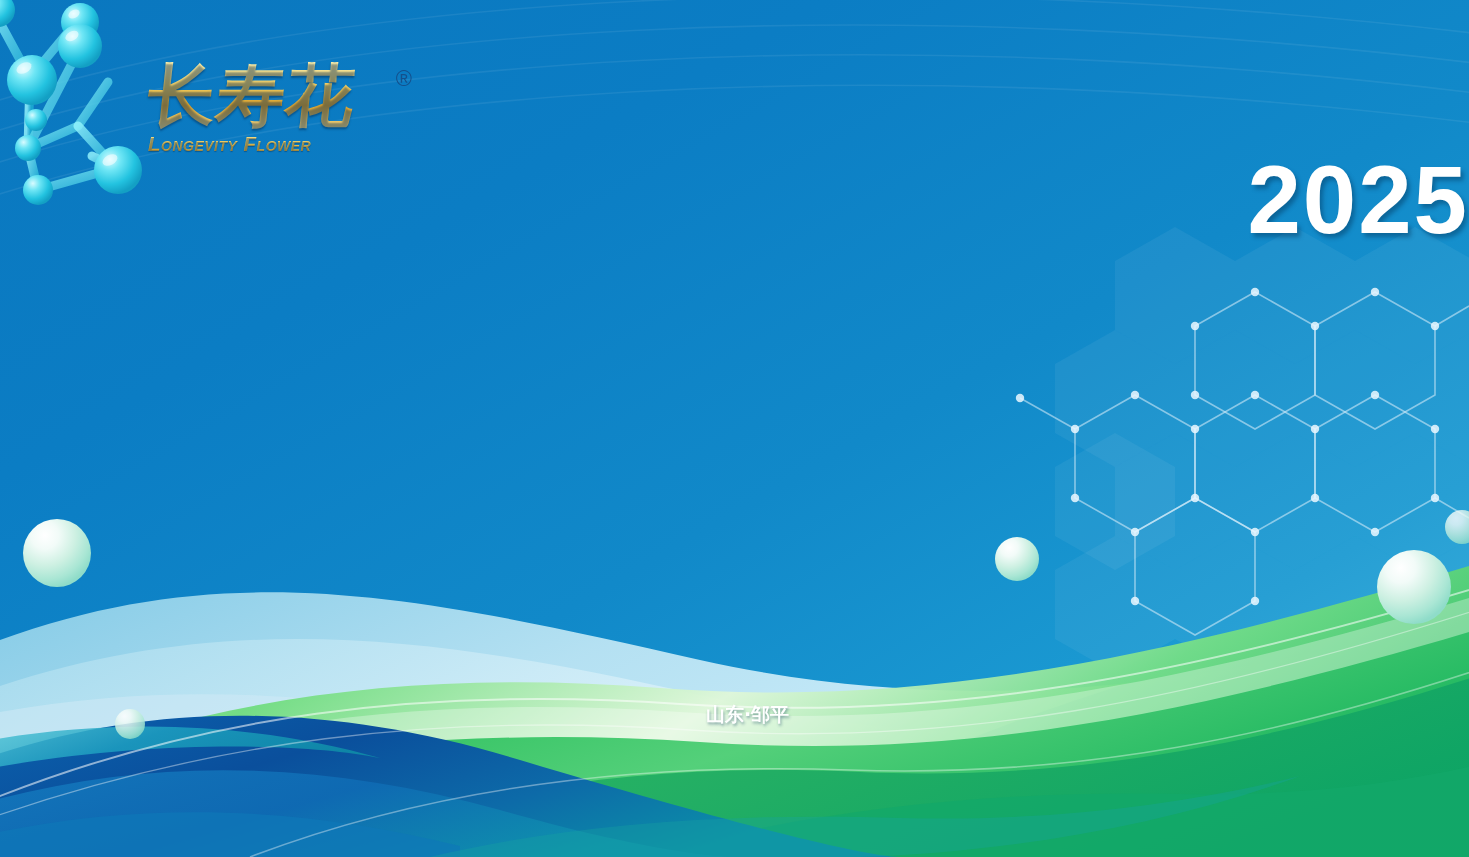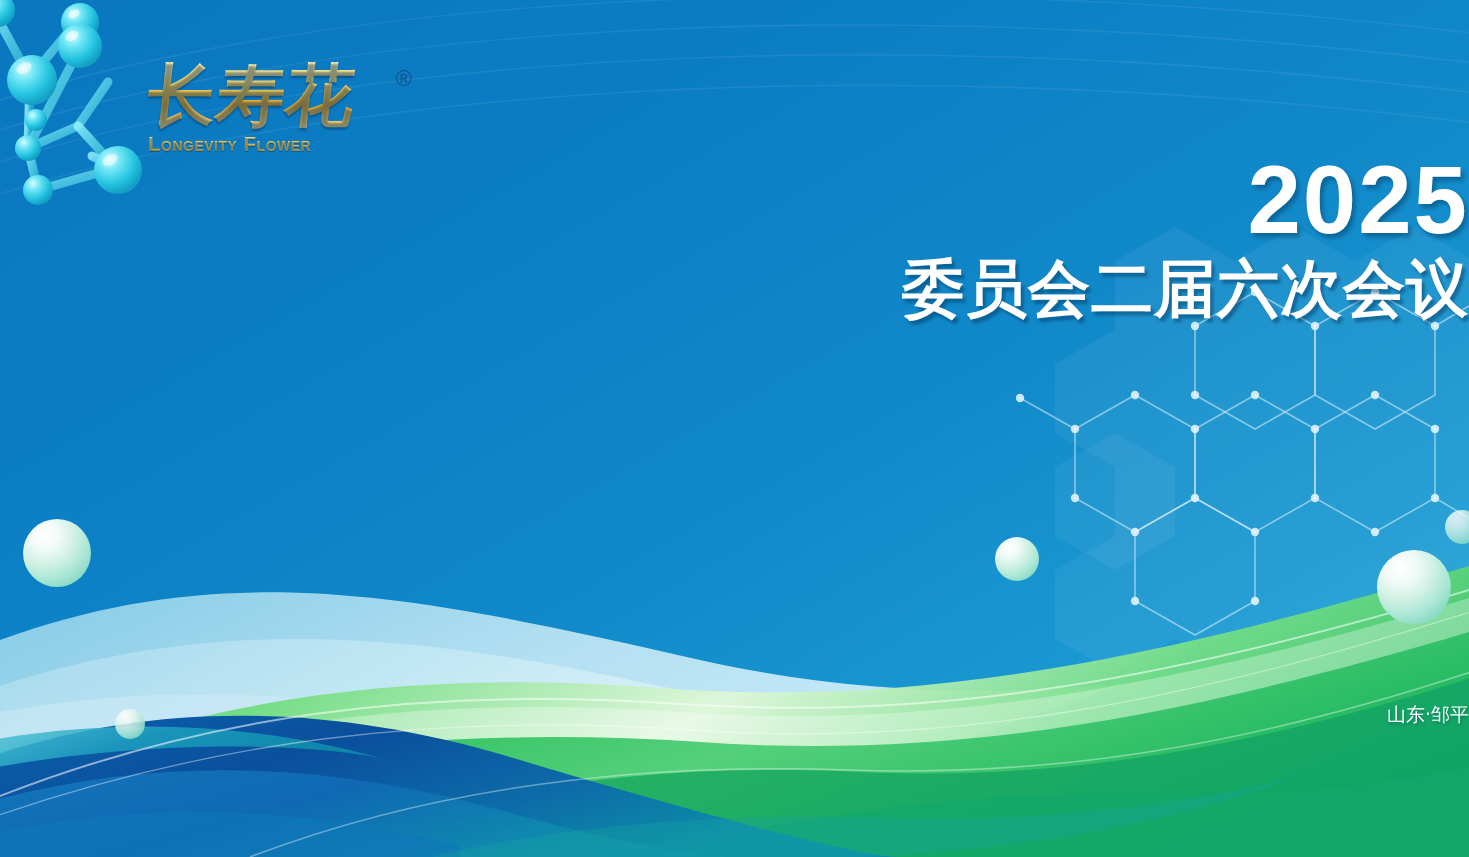--- a/index.html
+++ b/index.html
@@ -22,21 +22,21 @@
     background:linear-gradient(180deg,#fdf1ad 0%,#f5cf5e 36%,#e0a52c 64%,#f7dd8a 100%);
     -webkit-background-clip:text;background-clip:text;color:transparent;
     text-shadow:0 2px 2px rgba(0,40,80,.45);
     transform:skewX(-6deg);
     white-space:nowrap;
   }
   #logo .reg{
     position:absolute;right:-4px;top:4px;font-size:22px;color:#14508c;font-weight:400;
   }
   #logo .en{
-    margin-top:2px;font-size:20.5px;font-weight:700;
+    margin-top:2px;font-size:20.5px;font-weight:700;font-style:italic;
     letter-spacing:.5px;white-space:nowrap;
     font-variant:small-caps;
     background:linear-gradient(180deg,#fdf1ad 0%,#f3c94f 50%,#d99a23 100%);
     -webkit-background-clip:text;background-clip:text;color:transparent;
     text-shadow:0 1px 1px rgba(0,40,80,.4);
   }
 
   
   #headline{position:absolute;left:0;right:0;top:150px;text-align:right;padding-left:8px;}
   #year{
@@ -47,22 +47,22 @@
   .tline{
     font-size:62px;font-weight:700;color:#fff;line-height:1.25;
     letter-spacing:1px;white-space:nowrap;
     font-family:"DejaVu Sans","Liberation Sans",sans-serif;
     text-shadow:3px 4px 3px rgba(3,45,80,.42);
   }
   #t1{margin-top:12px;}
 
   
   #footer{
-    position:absolute;left:0;right:0;top:700px;text-align:right;
-    color:#fff;font-weight:400;font-size:19px;line-height:1.55;
+    position:absolute;left:0;right:0;top:700px;text-align:center;
+    color:#fff;font-weight:700;font-size:19px;line-height:1.55;
     text-shadow:1px 2px 3px rgba(10,60,90,.45);
     font-family:"DejaVu Sans","Liberation Sans",sans-serif;
     padding-left:26px;
   }
 </style>
 </head>
 <body>
 
 <div id="stage">
 
@@ -282,20 +282,19 @@
   </svg>
 
   <div id="logo">
     <div class="cn">长寿花</div>
     <div class="reg">®</div>
     <div class="en">Longevity Flower</div>
   </div>
 
   <div id="headline">
     <div id="year">2025</div>
-    <div id="t2" class="tline">委员会二届六次会议</div>
   </div>
 
   <div id="footer">
     <div>山东·邹平</div>
   </div>
 
 </div>
 
 </body></html>

